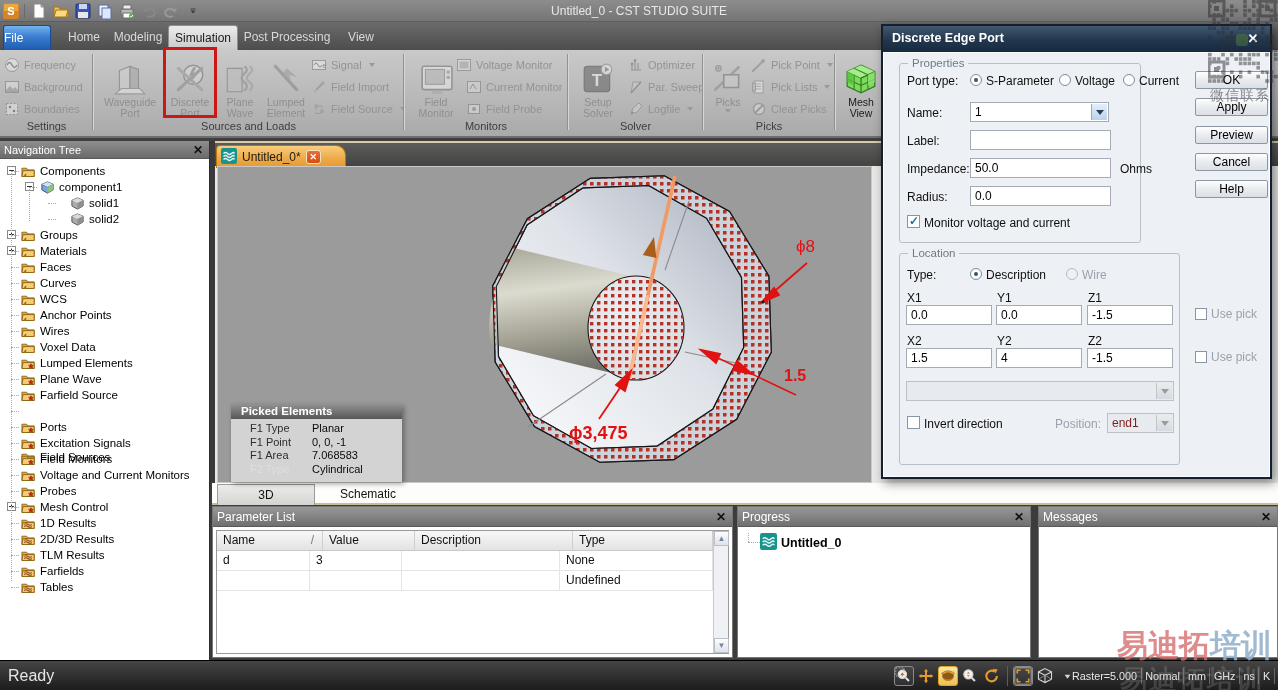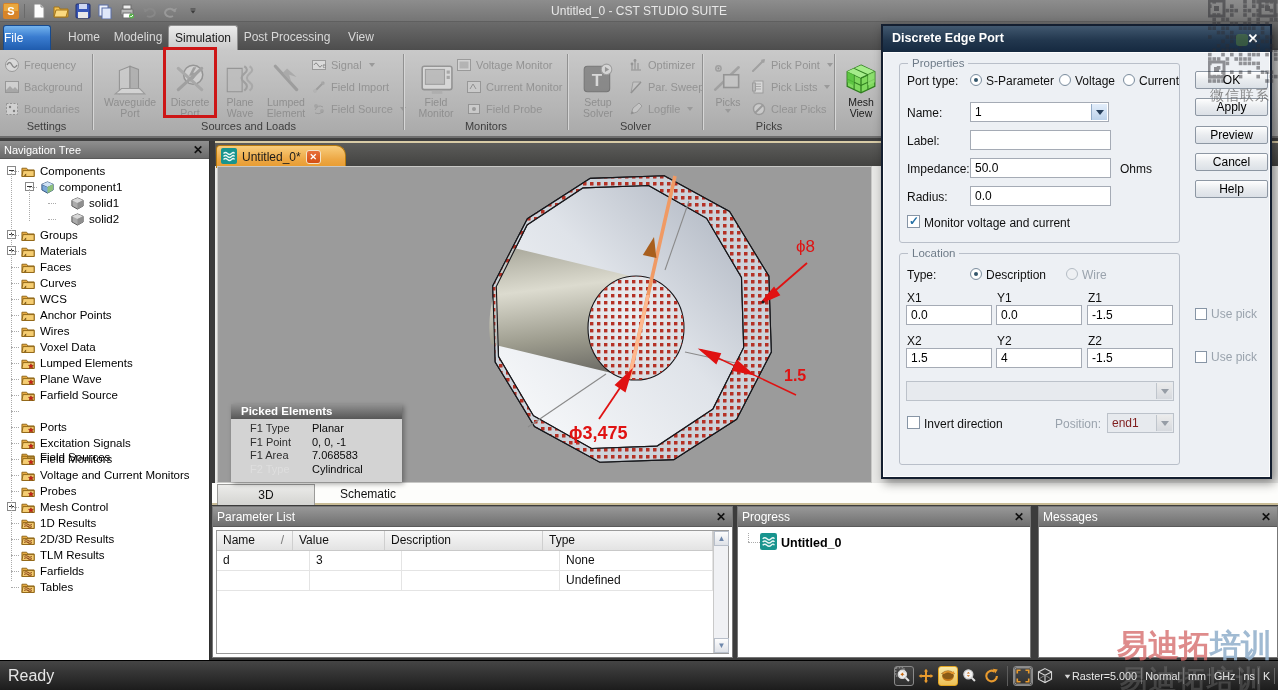--- a/index.html
+++ b/index.html
@@ -911,21 +911,21 @@
   <div class="dock">
 
     <div class="dpanel" style="left:0; width:521px;">
       <div class="panelhead">
         <span>Parameter List</span>
         <span class="phx">✕</span>
       </div>
       <div class="pbody">
         <div class="ptable" id="ptable">
             <div class="pt-headrow">
-              <div class="pt-hcell" style="width: 76px;"><span>Name</span><span class="pt-sort">/</span></div>
+              <div class="pt-hcell" style="width: 106px;"><span>Name</span><span class="pt-sort">/</span></div>
               <div class="pt-hcell" style="width: 92px;"><span>Value</span></div>
               <div class="pt-hcell" style="width: 158px;"><span>Description</span></div>
               <div class="pt-hcell" style="width: 150px; flex: 1 1 0%;"><span>Type</span></div>
             </div>
             <div class="pt-row" style="top: 20px;">
               <div class="pt-cell" style="width: 93px;">d</div>
               <div class="pt-cell" style="width: 92px;">3</div>
               <div class="pt-cell" style="width: 158px;"></div>
               <div class="pt-cell" style="width: 150px; flex: 1 1 0%;">None</div>
             </div>
@@ -1043,21 +1043,21 @@
         <span class="u-sep"></span>
       </div>
   </div>
 
   <div class="dialog">
     <div class="dlg-title">
       <span>Discrete Edge Port</span>
       <span class="dlg-close">✕</span>
     </div>
     <div class="dlg-body" id="dlgbody">
-        <div class="grp" style="left:15px; top:10px; width:281px; height:180px;">
+        <div class="grp" style="left:15px; top:10px; width:242px; height:180px;">
     <span class="grp-legend">Properties</span>
         </div>
         <div class="dl-label" style="left:23px; top:21px;">Port type:</div>
         <div class="radio sel" style="left:86px; top:21px;"></div>
       <div class="dl-label" style="left:102px; top:21px;">S-Parameter</div>
         <div class="radio" style="left:175px; top:21px;"></div>
       <div class="dl-label" style="left:191px; top:21px;">Voltage</div>
         <div class="radio" style="left:239px; top:21px;"></div>
       <div class="dl-label" style="left:255px; top:21px;">Current</div>
         <div class="dl-label" style="left:23px; top:53px;">Name:</div>

